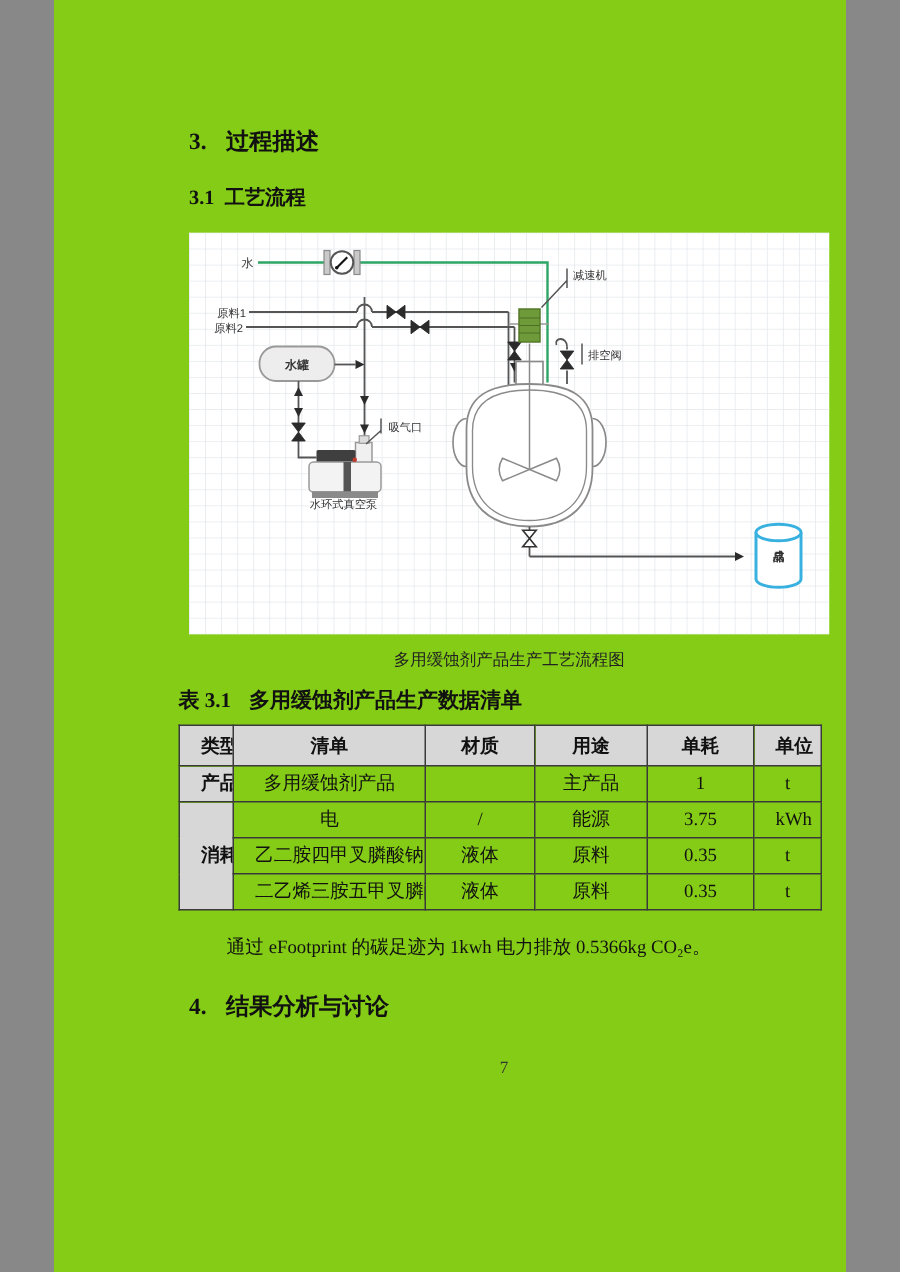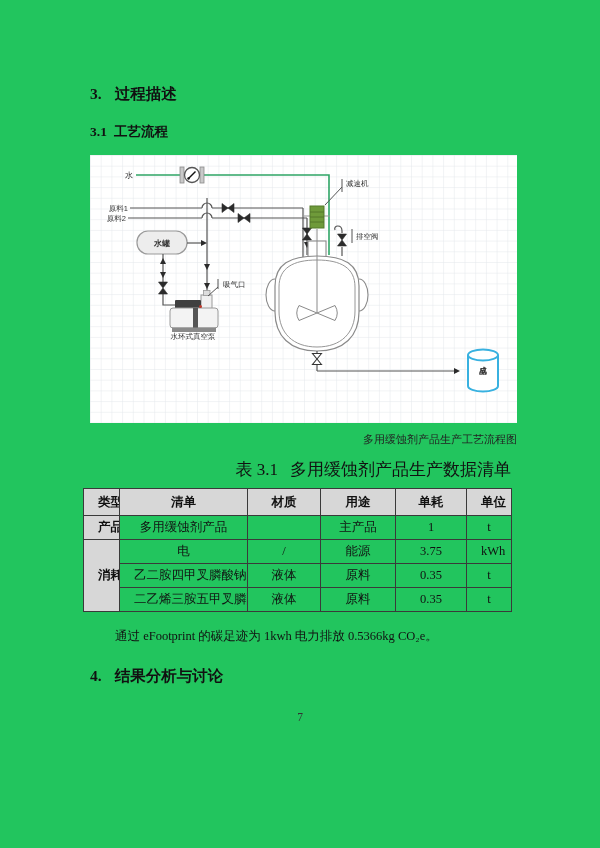--- a/index.html
+++ b/index.html
@@ -1,37 +1,37 @@
 <!DOCTYPE html>
 <html><head>
 <meta charset="utf-8">
 <style>
   * { box-sizing: border-box; }
   html,body { margin:0; padding:0; background:#888; }
   .page {
     position:relative;
-    width:600px; height:848px;
+    width:528px; height:848px;
     margin:0 auto;
-    background:#22c55e;
+    background:#84cc16;
     font-family:"Liberation Serif","DejaVu Serif",serif;
     color:#111;
     padding:84px 0 0 90px;
     overflow:hidden;
   }
   .h1 { font-size:15.5px; font-weight:bold; margin:0; }
   .h1 .num { margin-right:13px; }
   .h2 { font-size:13.5px; font-weight:bold; margin:0; }
   .h2 .num { margin-right:7px;text-align:right; }
   .s31 { margin-top:18px; }
   .s33 { margin-top:26px; }
   .s4  { margin-top:20px; }
   .diagram { margin-top:14px; width:427px; height:268px; }
-  .caption { margin-top:9px; width:427px; text-align:right; font-size:11px; color:#222; }
-  .tbl-title { margin-top:11px; width:428px; margin-left:-7px; text-align:right;
-               font-size:17px; font-weight:normal; }
+  .caption { margin-top:9px; width:427px; text-align:center; font-size:11px; color:#222; }
+  .tbl-title { margin-top:11px; width:428px; margin-left:-7px; text-align:left;
+               font-size:14px; font-weight:bold; }
   .tbl-title .t-num { margin-right:12px; }
   table.data {
     margin-top:7px; margin-left:-7px; border-collapse:collapse;
     width:428px; font-size:12.5px; table-layout:fixed;
   }
   table.data th, table.data td {
     border:1px solid #3a3a3a; text-align:center; vertical-align:middle;
     padding:0 14px; overflow:hidden; white-space:nowrap;
   }
   table.data th { background:#d7d7d7; font-weight:bold; height:27px; }

